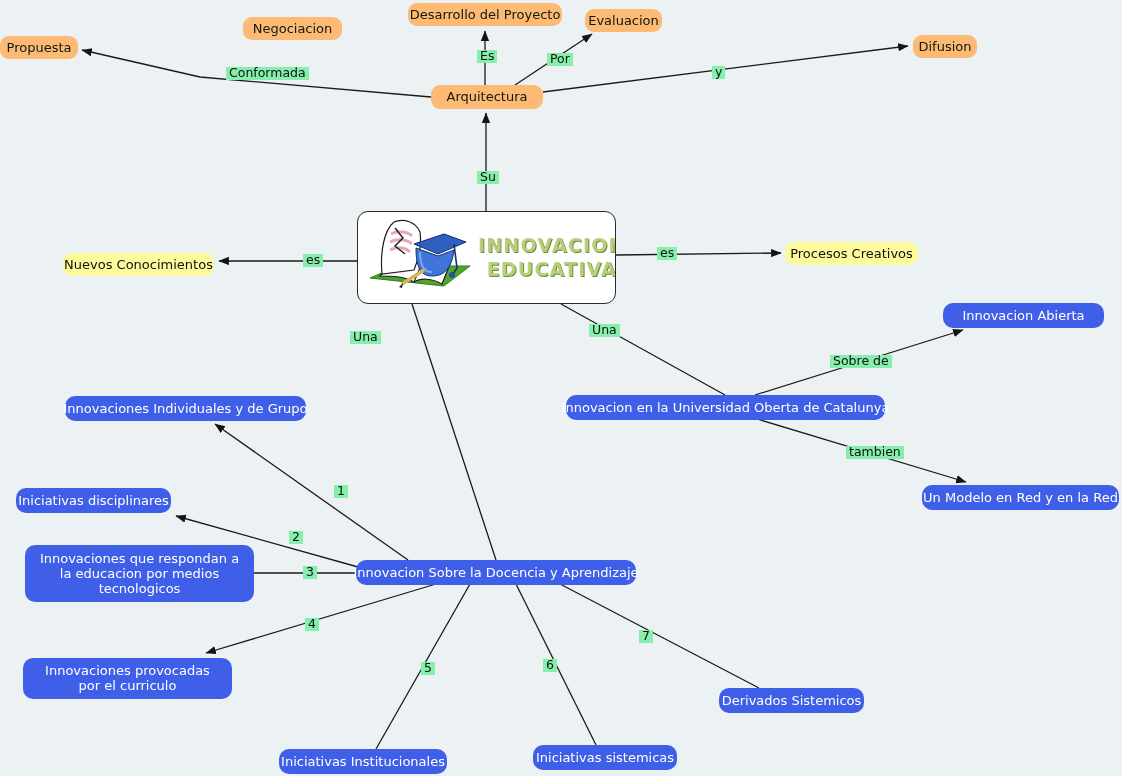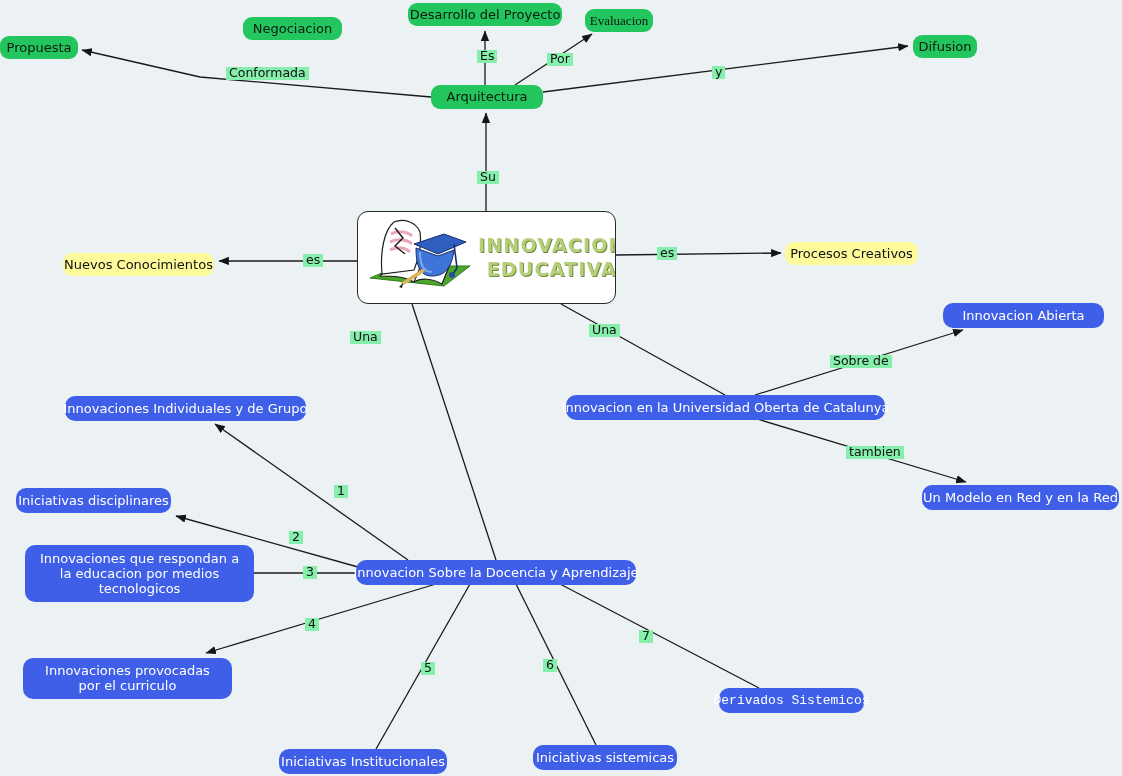--- a/index.html
+++ b/index.html
@@ -32,21 +32,21 @@
     box-sizing: border-box;
     text-align: center;
     border-radius: 9px;
     line-height: 1.18;
     white-space: nowrap;
     display: flex;
     align-items: center;
     justify-content: center;
   }
   .node.green {
-    background: #22c55e;
+    background: #fdba74;
     color: #0d1a0d;
     font-size: 13px;
     padding: 4px 15px;
   }
   .node.yellow {
     background: #fcfa9a;
     color: #101010;
     font-size: 13px;
     padding: 4px 10px;
   }
@@ -160,21 +160,21 @@
   <div id="nodes-layer">
       <div class="node green" style="left: 0px; top: 36px; width: 78px; min-height: 23px; text-align: center;">
         <span>Propuesta</span>
       </div>
       <div class="node green" style="left: 243px; top: 17px; width: 99px; min-height: 23px;">
         <span>Negociacion</span>
       </div>
       <div class="node green" style="left: 408px; top: 3px; width: 154px; min-height: 23px;">
         <span>Desarrollo del Proyecto</span>
       </div>
-      <div class="node green" style="left: 585px; top: 9px; width: 68px; min-height: 23px; font-family: Liberation Serif, serif;">
+      <div class="node green" style="left: 585px; top: 9px; width: 77px; min-height: 23px;">
         <span>Evaluacion</span>
       </div>
       <div class="node green" style="left: 913px; top: 35px; width: 64px; min-height: 23px;">
         <span>Difusion</span>
       </div>
       <div class="node green" style="left: 431px; top: 85px; width: 112px; min-height: 24px;">
         <span>Arquitectura</span>
       </div>
       <div class="node yellow" style="left: 63px; top: 253px; width: 151px; min-height: 23px;">
         <span>Nuevos Conocimientos</span>
@@ -202,21 +202,21 @@
       </div>
       <div class="node blue multiline" style="left: 23px; top: 658px; width: 209px; min-height: 39px;">
         <span>Innovaciones provocadas por el curriculo</span>
       </div>
       <div class="node blue" style="left: 279px; top: 749px; width: 168px; min-height: 24px;">
         <span>Iniciativas Institucionales</span>
       </div>
       <div class="node blue" style="left: 533px; top: 745px; width: 144px; min-height: 24px;">
         <span>Iniciativas sistemicas</span>
       </div>
-      <div class="node blue" style="left: 719px; top: 688px; width: 145px; min-height: 24px; font-family: Liberation Mono, monospace;">
+      <div class="node blue" style="left: 719px; top: 688px; width: 145px; min-height: 24px;">
         <span>Derivados Sistemicos</span>
       </div>
       <div class="node blue" style="left: 356px; top: 560px; width: 280px; min-height: 24px;">
         <span>Innovacion Sobre la Docencia y Aprendizaje</span>
       </div>
     </div>
 
   <div class="central" id="central-node" style="left: 357px; top: 211px; width: 259px; height: 93px;">
     <div class="central-inner">
       <div class="central-art">

